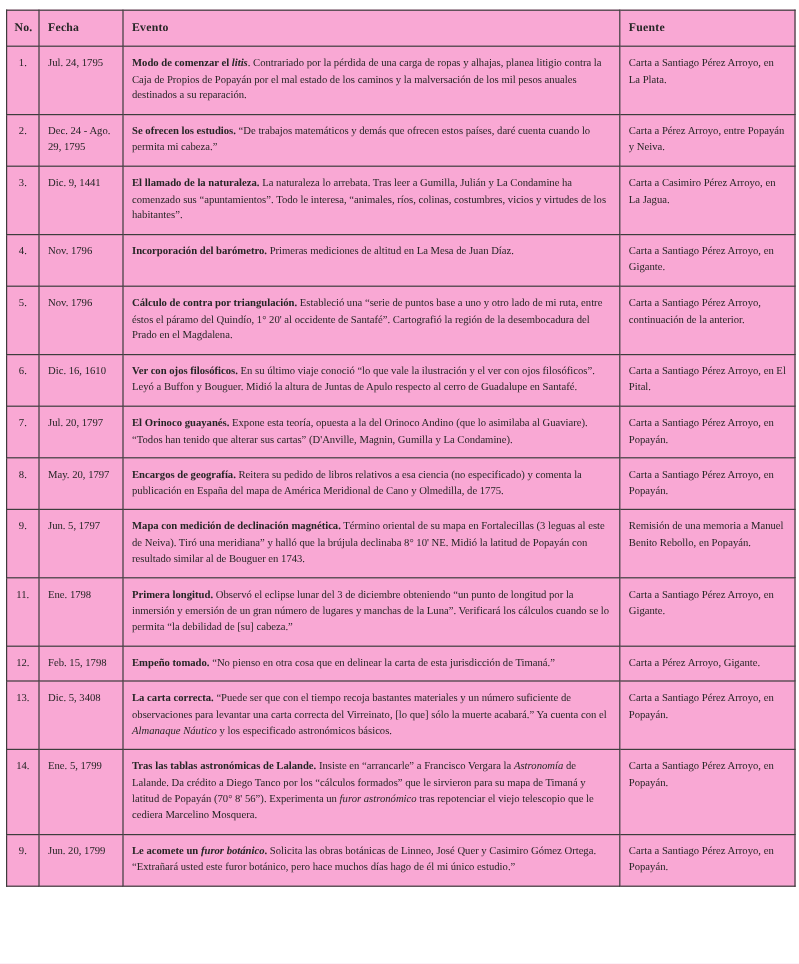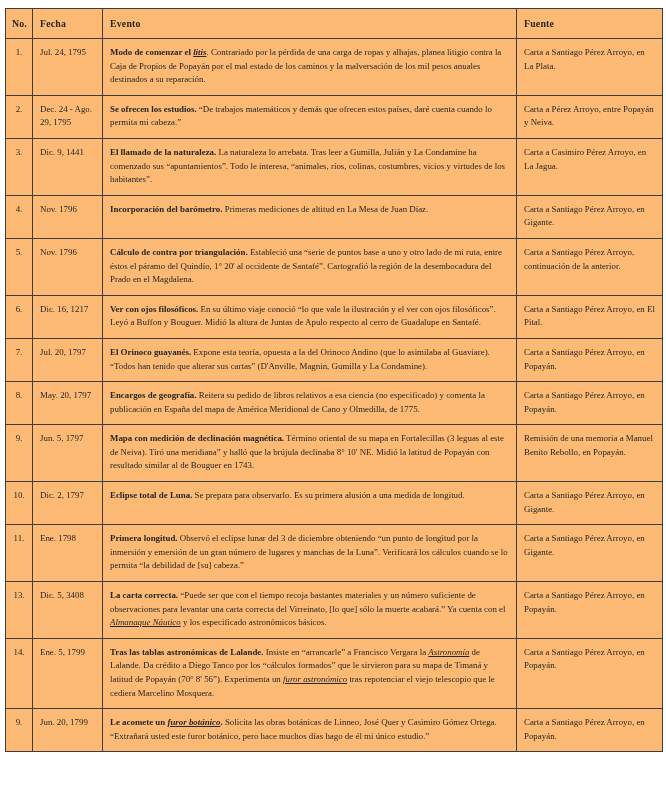--- a/index.html
+++ b/index.html
@@ -15,21 +15,21 @@
     color: #262626;
     -webkit-font-smoothing: antialiased;
   }
   .page {
     padding: 8px 4px 0 5px;
   }
   table.events {
     border-collapse: collapse;
     table-layout: fixed;
     width: 657px;
-    background: #fdba74;
+    background: #f9a8d4;
   }
   col.c-no     { width: 27px; }
   col.c-fecha  { width: 70px; }
   col.c-evento { width: 414px; }
   col.c-fuente { width: 146px; }
   th, td {
     border: 1px solid #3d3d3d;
     box-sizing: border-box;
   }
   th {
@@ -46,21 +46,21 @@
     vertical-align: top;
     padding: 7px 7px 8px 7px;
   }
   td.no {
     text-align: center;
     padding-left: 2px;
     padding-right: 2px;
   }
   th.no-h { padding-left: 6px; }
   .b { font-weight: bold; }
-  .i { font-style: italic; text-decoration: underline; }
+  .i { font-style: italic; }
 </style>
 </head>
 <body>
 
 <div class="page">
   <table class="events">
     <colgroup>
       <col class="c-no">
         <col class="c-fecha">
         <col class="c-evento">
@@ -100,21 +100,21 @@
         <td>Carta a Santiago Pérez Arroyo, en Gigante.</td>
       </tr>
       <tr>
         <td class="no">5.</td>
         <td>Nov. 1796</td>
         <td><span class="b">Cálculo de contra por triangulación.</span><span> Estableció una “serie de puntos base a uno y otro lado de mi ruta, entre éstos el páramo del Quindío, 1° 20' al occidente de Santafé”. Cartografió la región de la desembocadura del Prado en el Magdalena.</span></td>
         <td>Carta a Santiago Pérez Arroyo, continuación de la anterior.</td>
       </tr>
       <tr>
         <td class="no">6.</td>
-        <td>Dic. 16, 1217</td>
+        <td>Dic. 16, 1610</td>
         <td><span class="b">Ver con ojos filosóficos.</span><span> En su último viaje conoció “lo que vale la ilustración y el ver con ojos filosóficos”. Leyó a Buffon y Bouguer. Midió la altura de Juntas de Apulo respecto al cerro de Guadalupe en Santafé.</span></td>
         <td>Carta a Santiago Pérez Arroyo, en El Pital.</td>
       </tr>
       <tr>
         <td class="no">7.</td>
         <td>Jul. 20, 1797</td>
         <td><span class="b">El Orinoco guayanés.</span><span> Expone esta teoría, opuesta a la del Orinoco Andino (que lo asimilaba al Guaviare). “Todos han tenido que alterar sus cartas” (D'Anville, Magnin, Gumilla y La Condamine).</span></td>
         <td>Carta a Santiago Pérez Arroyo, en Popayán.</td>
       </tr>
       <tr>
@@ -123,30 +123,30 @@
         <td><span class="b">Encargos de geografía.</span><span> Reitera su pedido de libros relativos a esa ciencia (no especificado) y comenta la publicación en España del mapa de América Meridional de Cano y Olmedilla, de 1775.</span></td>
         <td>Carta a Santiago Pérez Arroyo, en Popayán.</td>
       </tr>
       <tr>
         <td class="no">9.</td>
         <td>Jun. 5, 1797</td>
         <td><span class="b">Mapa con medición de declinación magnética.</span><span> Término oriental de su mapa en Fortalecillas (3 leguas al este de Neiva). Tiró una meridiana” y halló que la brújula declinaba 8° 10' NE. Midió la latitud de Popayán con resultado similar al de Bouguer en 1743.</span></td>
         <td>Remisión de una memoria a Manuel Benito Rebollo, en Popayán.</td>
       </tr>
       <tr>
-        <td class="no">10.</td>
-        <td>Dic. 2, 1797</td>
-        <td><span class="b">Eclipse total de Luna.</span><span> Se prepara para observarlo. Es su primera alusión a una medida de longitud.</span></td>
-        <td>Carta a Santiago Pérez Arroyo, en Gigante.</td>
-      </tr>
-      <tr>
         <td class="no">11.</td>
         <td>Ene. 1798</td>
         <td><span class="b">Primera longitud.</span><span> Observó el eclipse lunar del 3 de diciembre obteniendo “un punto de longitud por la inmersión y emersión de un gran número de lugares y manchas de la Luna”. Verificará los cálculos cuando se lo permita “la debilidad de [su] cabeza.”</span></td>
         <td>Carta a Santiago Pérez Arroyo, en Gigante.</td>
+      </tr>
+      <tr>
+        <td class="no">12.</td>
+        <td>Feb. 15, 1798</td>
+        <td><span class="b">Empeño tomado.</span><span> “No pienso en otra cosa que en delinear la carta de esta jurisdicción de Timaná.”</span></td>
+        <td>Carta a Pérez Arroyo, Gigante.</td>
       </tr>
       <tr>
         <td class="no">13.</td>
         <td>Dic. 5, 3408</td>
         <td><span class="b">La carta correcta.</span><span> “Puede ser que con el tiempo recoja bastantes materiales y un número suficiente de observaciones para levantar una carta correcta del Virreinato, [lo que] sólo la muerte acabará.” Ya cuenta con el </span><span class="i">Almanaque Náutico</span><span> y los especificado astronómicos básicos.</span></td>
         <td>Carta a Santiago Pérez Arroyo, en Popayán.</td>
       </tr>
       <tr>
         <td class="no">14.</td>
         <td>Ene. 5, 1799</td>

